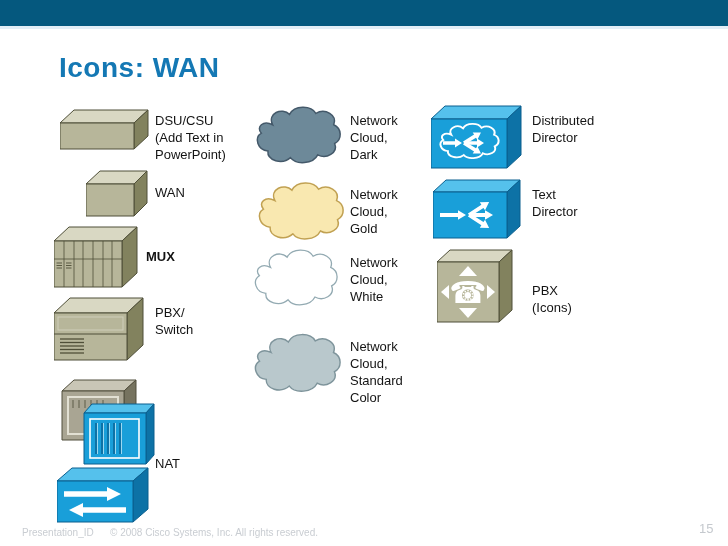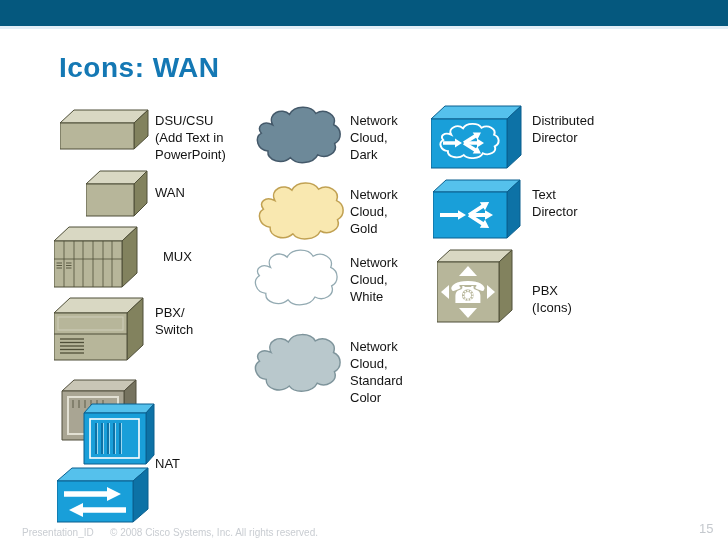--- a/index.html
+++ b/index.html
@@ -80,21 +80,21 @@
       <g stroke="#4f4f38" stroke-width="0.9">
         <line x1="2.5" y1="37" x2="8" y2="37"></line>
           <line x1="2.5" y1="39.5" x2="8" y2="39.5"></line>
           <line x1="2.5" y1="42" x2="8" y2="42"></line>
         <line x1="12" y1="37" x2="17.5" y2="37"></line>
           <line x1="12" y1="39.5" x2="17.5" y2="39.5"></line>
           <line x1="12" y1="42" x2="17.5" y2="42"></line>
       </g>
     </svg>
   </div>
-  <div class="label" style="left:163px;top:248px;">MUX</div>
+  <div class="label" style="left:146px;top:248px;font-weight:bold;">MUX</div>
 
   <div class="icon" style="left:54px;top:297px;">
     <svg width="91" height="66" viewBox="0 0 91 66">
       <g stroke="#4f4f38" stroke-width="1" stroke-linejoin="round">
         <polygon points="0,16 16,1 89,1 73,16" fill="#d9d8c3"></polygon>
         <polygon points="73,16 89,1 89,48 73,63" fill="#82825e"></polygon>
         <rect x="0" y="16" width="73" height="47" fill="#b7b69a"></rect>
       </g>
       <line x1="0" y1="37" x2="73" y2="37" stroke="#4f4f38" stroke-width="1"></line>
       <rect x="4" y="20" width="65" height="13" fill="none" stroke="#cfceba" stroke-width="1"></rect>

